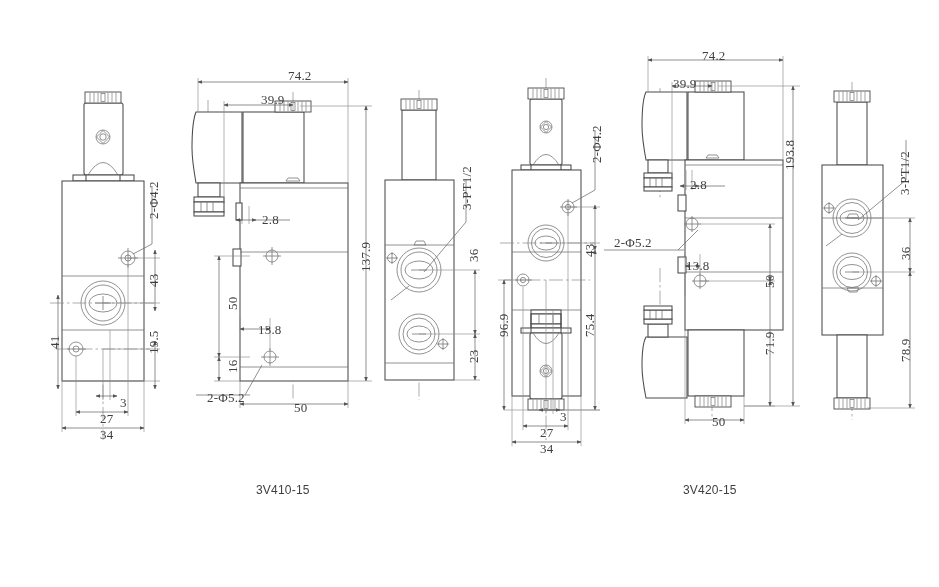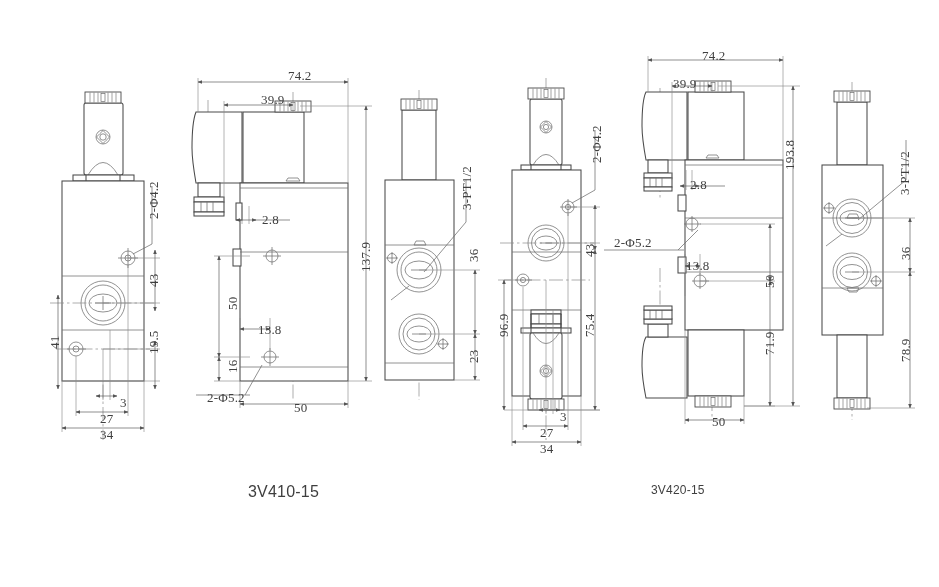--- a/index.html
+++ b/index.html
@@ -525,16 +525,16 @@
       <div class="cap" style="left: 614px; top: 235px; font-size: 13px; font-family: &quot;Liberation Serif&quot;, serif; transform-origin: 0px 0px;">2-Φ5.2</div>
       <div class="cap" style="left: 686px; top: 258px; font-size: 13px; font-family: &quot;Liberation Serif&quot;, serif; transform-origin: 0px 0px;">13.8</div>
       <div class="cap" style="left: 762px; top: 288px; font-size: 13px; font-family: &quot;Liberation Serif&quot;, serif; transform-origin: 0px 0px; transform: rotate(-90deg);">50</div>
       <div class="cap" style="left: 762px; top: 355px; font-size: 13px; font-family: &quot;Liberation Serif&quot;, serif; transform-origin: 0px 0px; transform: rotate(-90deg);">71.9</div>
       <div class="cap" style="left: 712px; top: 414px; font-size: 13px; font-family: &quot;Liberation Serif&quot;, serif; transform-origin: 0px 0px;">50</div>
       <div class="cap" style="left: 897px; top: 195px; font-size: 13px; font-family: &quot;Liberation Serif&quot;, serif; transform-origin: 0px 0px; transform: rotate(-90deg);">3-PT1/2</div>
       <div class="cap" style="left: 898px; top: 260px; font-size: 13px; font-family: &quot;Liberation Serif&quot;, serif; transform-origin: 0px 0px; transform: rotate(-90deg);">36</div>
       <div class="cap" style="left: 898px; top: 362px; font-size: 13px; font-family: &quot;Liberation Serif&quot;, serif; transform-origin: 0px 0px; transform: rotate(-90deg);">78.9</div>
     </div>
 
-  <div class="cap" style="left:248px;top:483px;font-size:16px;">3V410-15</div>
-  <div class="cap" style="left:651px;top:483px;font-size:12px;">3V420-15</div>
+  <div class="cap" style="left:256px;top:483px;font-size:12px;">3V410-15</div>
+  <div class="cap" style="left:683px;top:483px;font-size:12px;">3V420-15</div>
 
 </div>
 
 </body></html>

